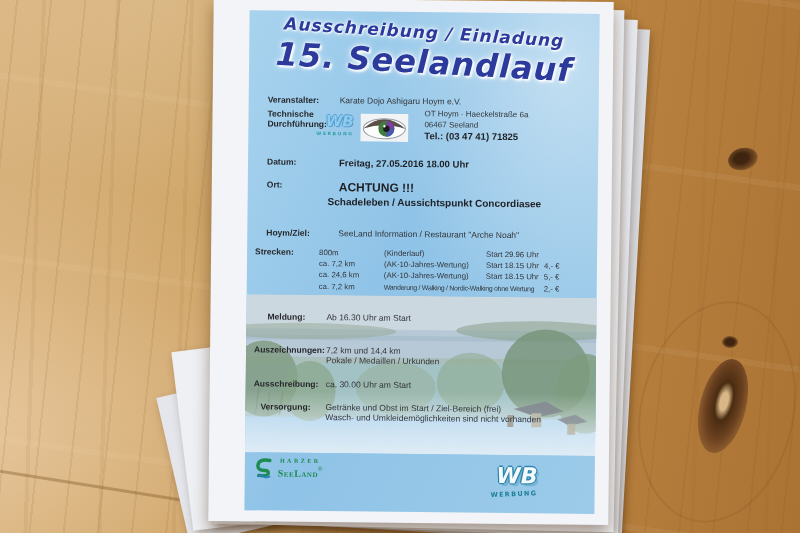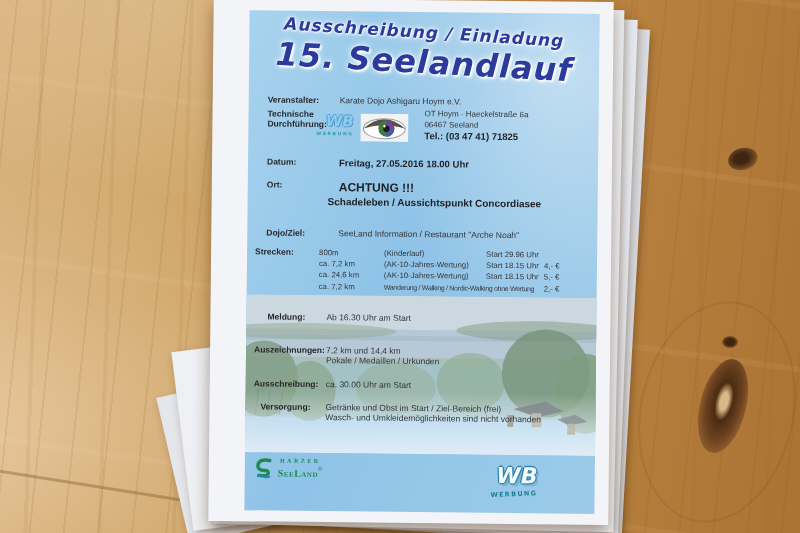--- a/index.html
+++ b/index.html
@@ -130,21 +130,21 @@
         <span class="val b" style="padding-left:8px;font-size:9.5px">Freitag, 27.05.2016   18.00 Uhr</span>
       </div>
 
       <div class="abs row" style="top:169px">
         <span class="lab">Ort:</span>
         <span class="val b" style="padding-left:8px;font-size:12px">ACHTUNG !!!</span>
       </div>
       <div class="abs val b" style="left:80px;top:185px;font-size:10px">Schadeleben / Aussichtspunkt Concordiasee</div>
 
       <div class="abs row" style="top:217px">
-        <span class="lab">Dojo/Ziel:</span>
+        <span class="lab">Hoym/Ziel:</span>
         <span class="val" style="padding-left:8px">SeeLand Information / Restaurant "Arche Noah"</span>
       </div>
 
       <div class="abs lab" style="left:8px;top:236px">Strecken:</div>
       <div class="abs" style="left:72px;top:236px;right:2px">
         <div class="grid">
           <span>800m</span>
           <span>(Kinderlauf)</span>
           <span>Start 29.96 Uhr</span>
           <span></span>

